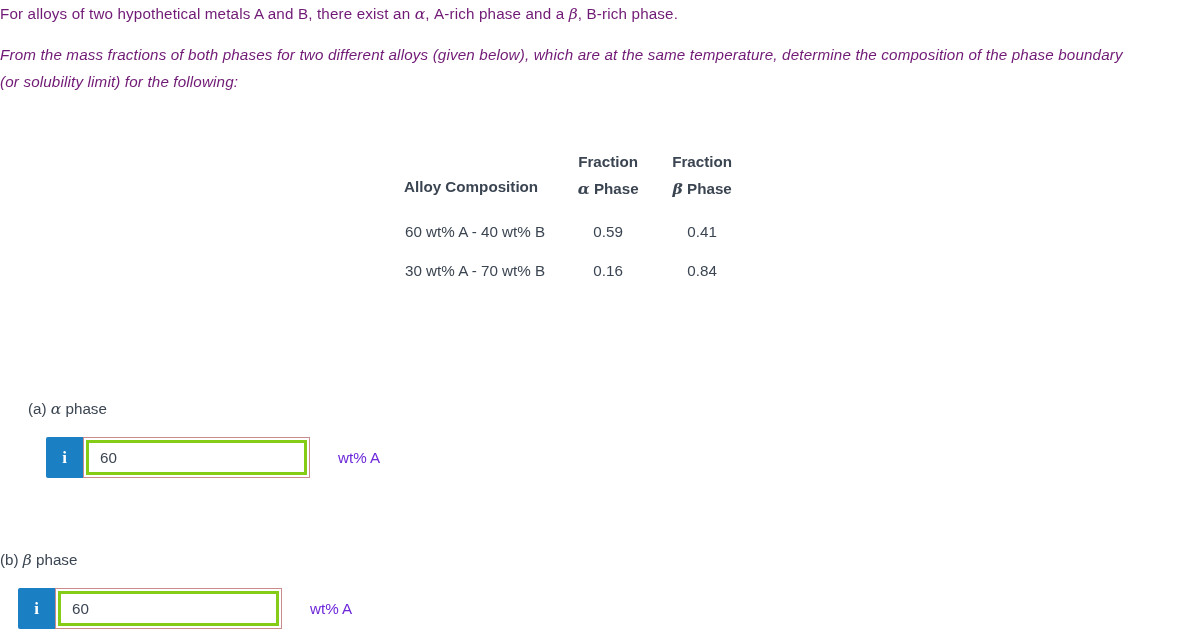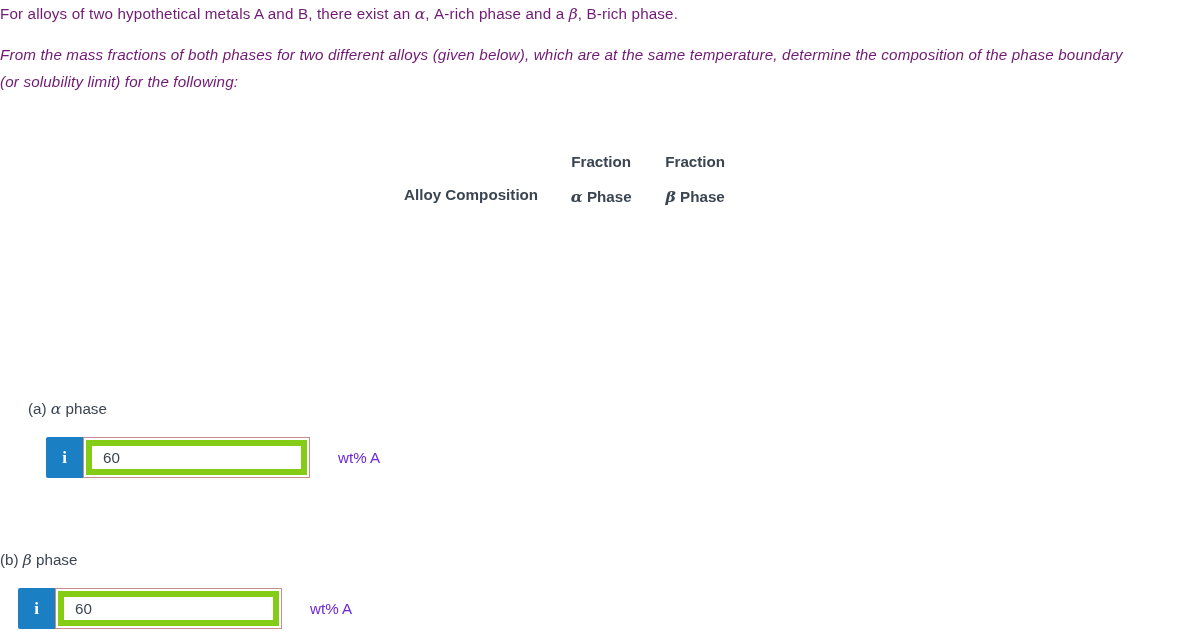--- a/index.html
+++ b/index.html
@@ -51,21 +51,21 @@
     vertical-align: bottom;
     line-height: 27px;
     white-space: nowrap;
   }
   .alloy-table th.col-comp {
     text-align: left;
     padding-right: 16px;
     padding-bottom: 2px;
   }
   .alloy-table th .hdr-top { display: block; font-weight: bold; }
-  .alloy-table th .hdr-bot { display: block; font-weight: bold; margin-top: 8px; }
+  .alloy-table th .hdr-bot { display: block; font-weight: bold; }
   .alloy-table td {
     padding-top: 21px;
     font-weight: normal;
     white-space: nowrap;
   }
   .alloy-table td.c-comp { text-align: left; padding-right: 16px; }
   .alloy-table td.c-num  { text-align: center; }
   .alloy-table th.col-a, .alloy-table th.col-b { width: 94px; }
 
   
@@ -116,21 +116,21 @@
     width: 227px;
     height: 41px;
     border: 1px solid #c98c8c;
     background: #ffffff;
     box-sizing: border-box;
     padding: 2px;
   }
   .input-inner {
     width: 100%;
     height: 100%;
-    border: 6px solid #84cc16;
+    border: 3px solid #84cc16;
     box-sizing: border-box;
     background: #ffffff;
     display: flex;
     align-items: center;
   }
   .input-inner .value {
     font-family: "Liberation Sans", sans-serif;
     font-size: 15.2px;
     color: #3b4552;
     padding-left: 11px;
@@ -165,20 +165,30 @@
         <span class="hdr-top">Fraction</span>
         <span class="hdr-bot"><span class="greek">α</span><span> Phase</span></span>
       </th>
       <th class="col-b">
         <span class="hdr-top">Fraction</span>
         <span class="hdr-bot"><span class="greek">β</span><span> Phase</span></span>
       </th>
     </tr>
   </thead>
   <tbody>
+    <tr>
+      <td class="c-comp">60 wt% A - 40 wt% B</td>
+      <td class="c-num">0.59</td>
+      <td class="c-num">0.41</td>
+    </tr>
+    <tr>
+      <td class="c-comp">30 wt% A - 70 wt% B</td>
+      <td class="c-num">0.16</td>
+      <td class="c-num">0.84</td>
+    </tr>
   </tbody>
 </table>
 
 <div class="answer-block" id="block-a">
   <div class="part-label"><span>(a) </span><span class="greek">α</span><span> phase</span></div>
   <div class="field-row">
     <button class="info-btn">i</button>
     <div class="input-outer">
       <div class="input-inner">
         <span class="value" placeholder="">60</span>

